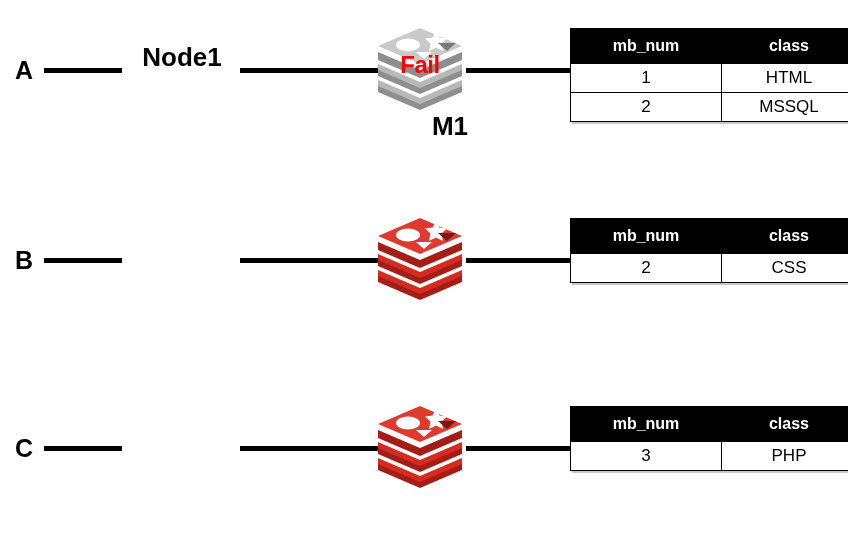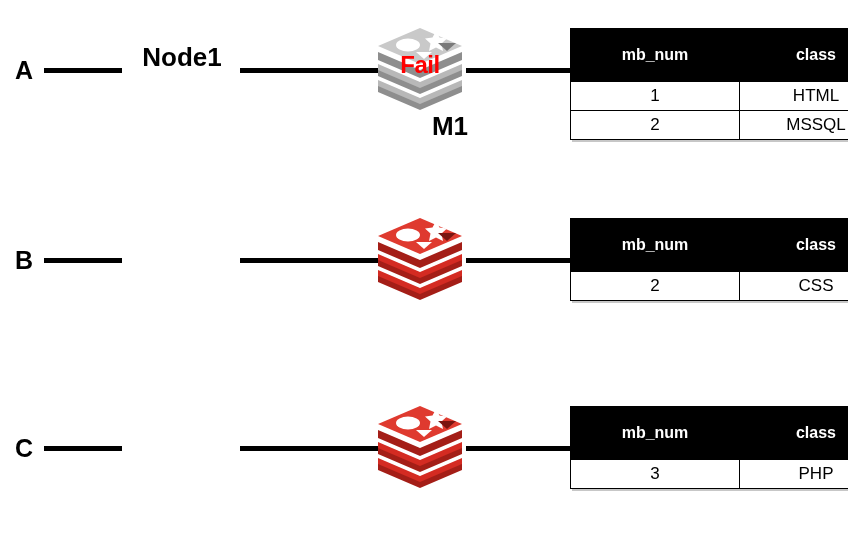--- a/index.html
+++ b/index.html
@@ -113,21 +113,21 @@
     box-shadow: 2px 2px 0 rgba(0,0,0,0.22);
     background: #ffffff;
   }
   .data-table th {
     background: #000000;
     color: #ffffff;
     font-size: 16px;
     font-weight: bold;
     height: 26px;
     line-height: 26px;
-    padding: 13px;
+    padding: 4px;
     text-align: center;
     border: 1px solid #000000;
     margin-top: 34px;
   }
   .data-table td {
     background: #ffffff;
     color: #000000;
     font-size: 17px;
     font-weight: normal;
     height: 28px;

